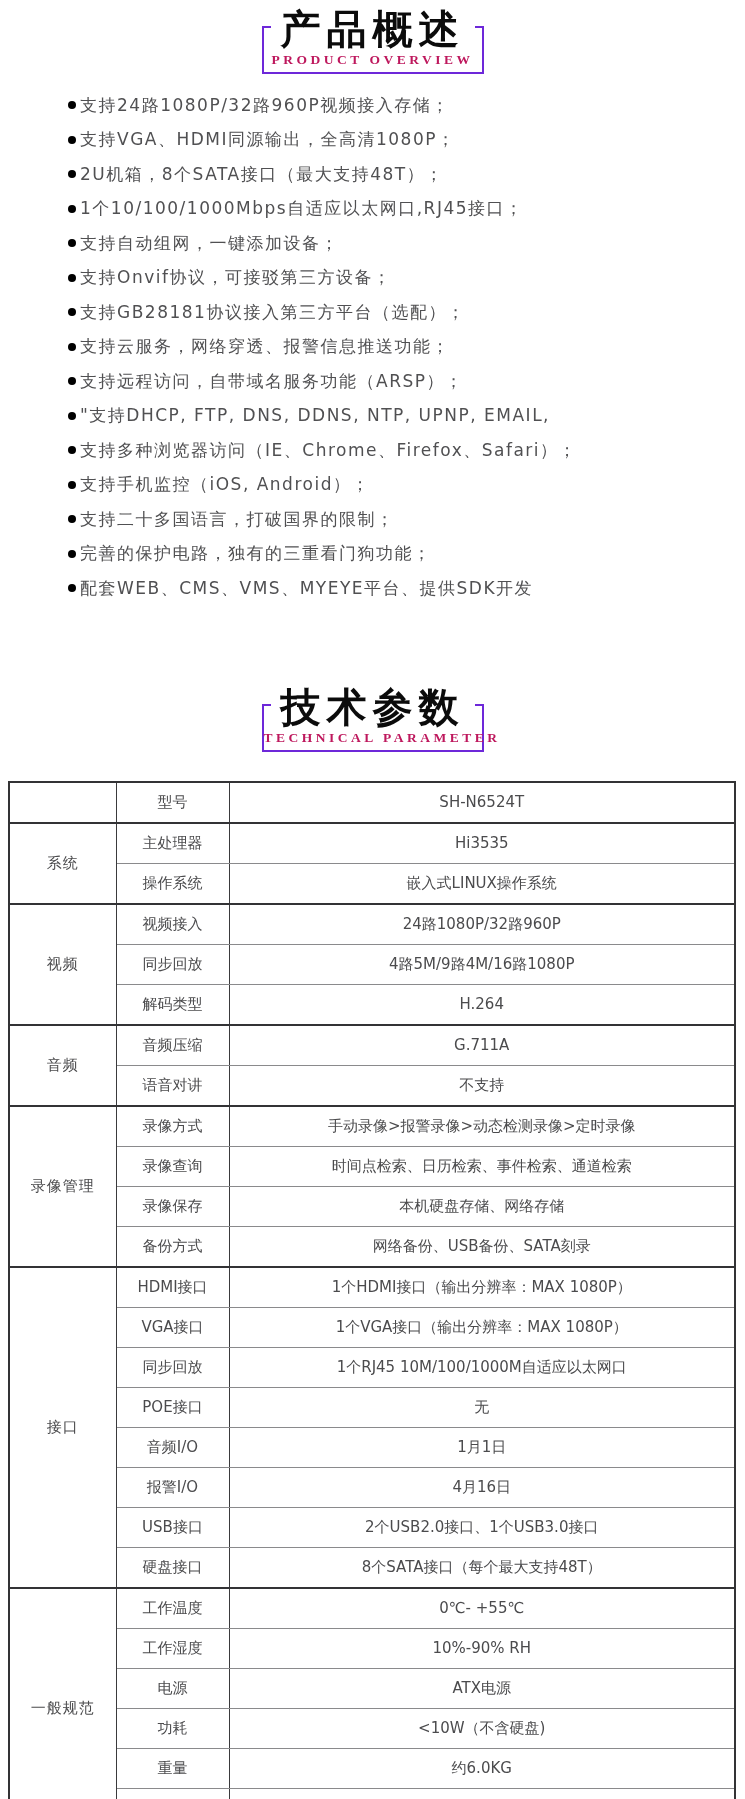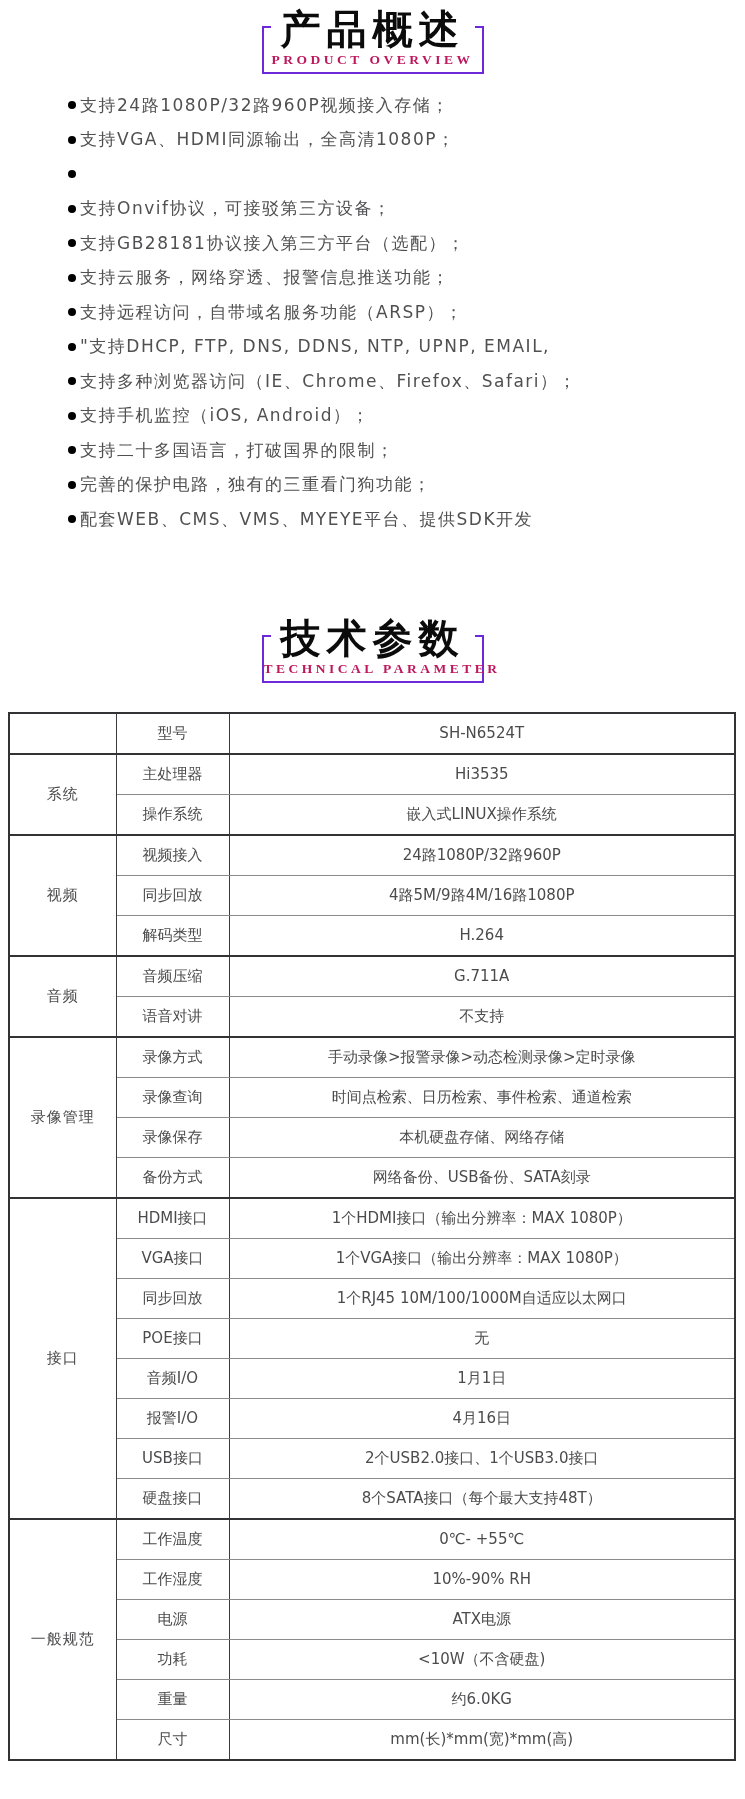--- a/index.html
+++ b/index.html
@@ -51,20 +51,29 @@
       <li class="feature">
         <span class="dot"></span>
         <span class="ftext">支持24路1080P/32路960P视频接入存储；</span>
       </li>
       <li class="feature">
         <span class="dot"></span>
         <span class="ftext">支持VGA、HDMI同源输出，全高清1080P；</span>
       </li>
       <li class="feature">
         <span class="dot"></span>
+        <span class="ftext">2U机箱，8个SATA接口（最大支持48T）；</span>
+      </li>
+      <li class="feature">
+        <span class="dot"></span>
+        <span class="ftext">1个10/100/1000Mbps自适应以太网口,RJ45接口；</span>
+      </li>
+      <li class="feature">
+        <span class="dot"></span>
+        <span class="ftext">支持自动组网，一键添加设备；</span>
       </li>
       <li class="feature">
         <span class="dot"></span>
         <span class="ftext">支持Onvif协议，可接驳第三方设备；</span>
       </li>
       <li class="feature">
         <span class="dot"></span>
         <span class="ftext">支持GB28181协议接入第三方平台（选配）；</span>
       </li>
       <li class="feature">

